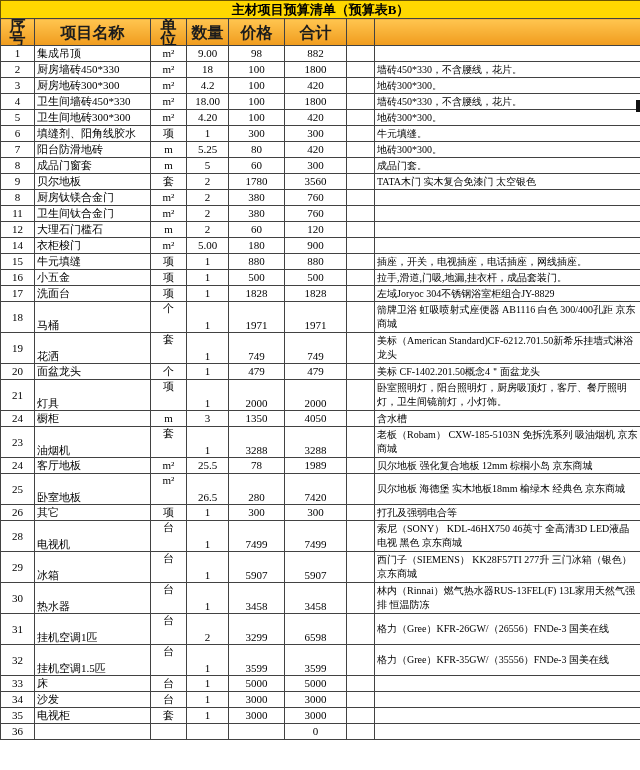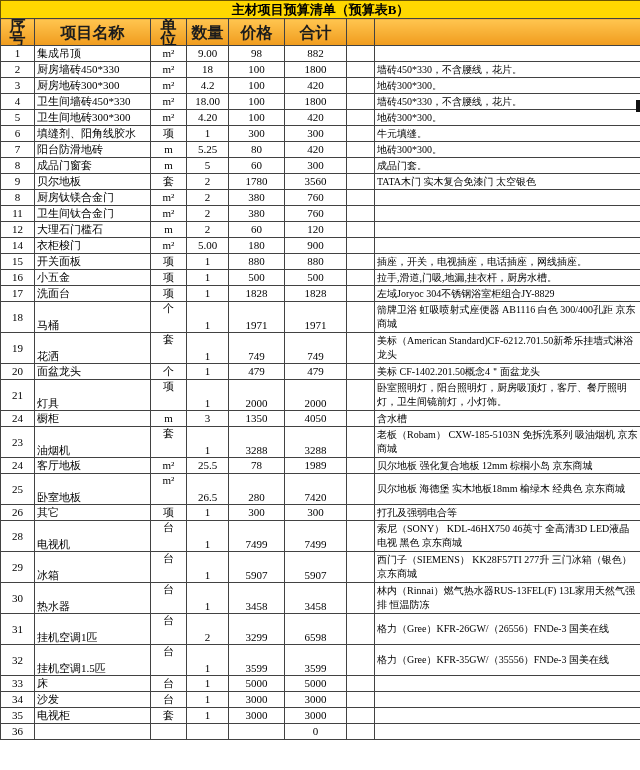--- a/index.html
+++ b/index.html
@@ -177,37 +177,37 @@
           <td class="l name">衣柜梭门</td>
           <td class="c unit">m²</td>
           <td class="c qty">5.00</td>
           <td class="c price">180</td>
           <td class="c total">900</td>
           <td class="c blank"></td>
           <td class="l note"></td>
         </tr>
         <tr>
           <td class="c no">15</td>
-          <td class="l name">开关面板</td>
+          <td class="l name">牛元填缝</td>
           <td class="c unit">项</td>
           <td class="c qty">1</td>
           <td class="c price">880</td>
           <td class="c total">880</td>
           <td class="c blank"></td>
           <td class="l note">插座，开关，电视插座，电话插座，网线插座。</td>
         </tr>
         <tr>
           <td class="c no">16</td>
           <td class="l name">小五金</td>
           <td class="c unit">项</td>
           <td class="c qty">1</td>
           <td class="c price">500</td>
           <td class="c total">500</td>
           <td class="c blank"></td>
-          <td class="l note">拉手,滑道,门吸,地漏,挂衣杆，厨房水槽。</td>
+          <td class="l note">拉手,滑道,门吸,地漏,挂衣杆，成品套装门。</td>
         </tr>
         <tr>
           <td class="c no">17</td>
           <td class="l name">洗面台</td>
           <td class="c unit">项</td>
           <td class="c qty">1</td>
           <td class="c price">1828</td>
           <td class="c total">1828</td>
           <td class="c blank"></td>
           <td class="l note">左域Joryoc 304不锈钢浴室柜组合JY-8829</td>

